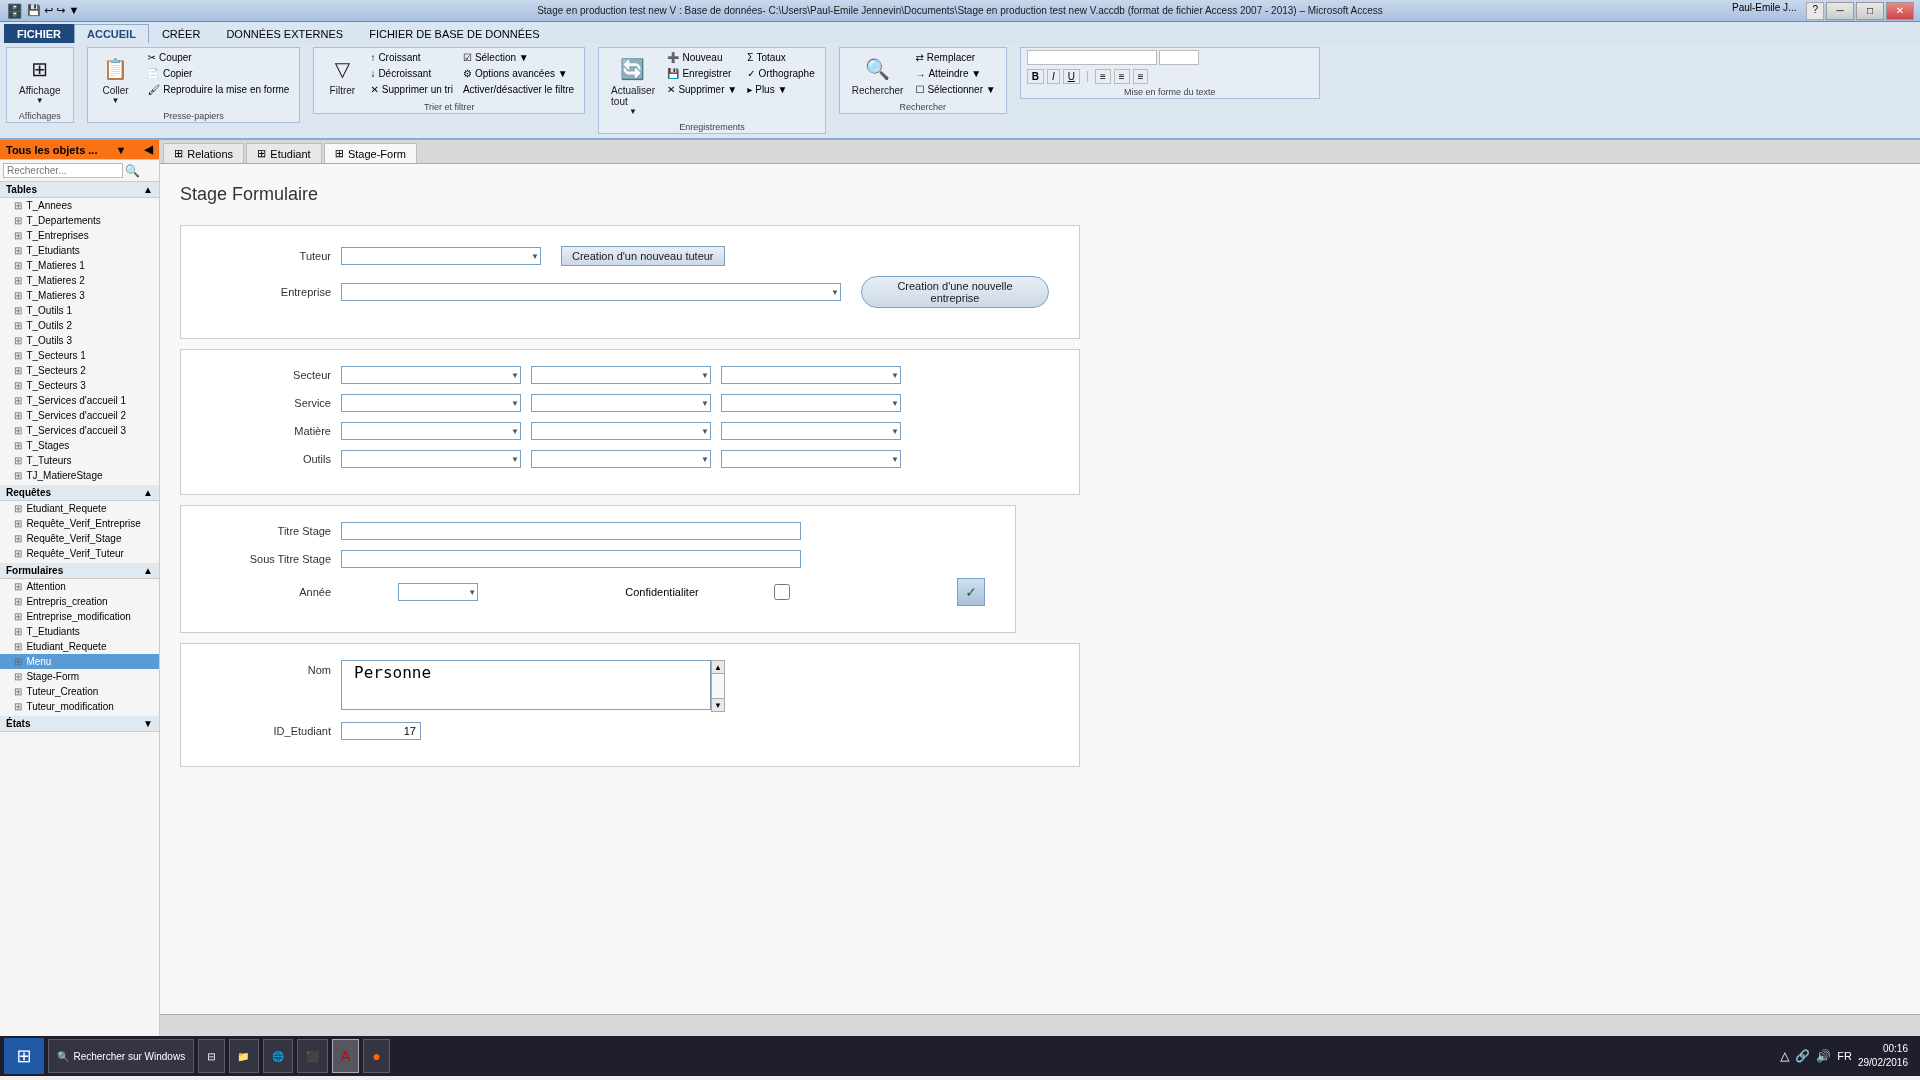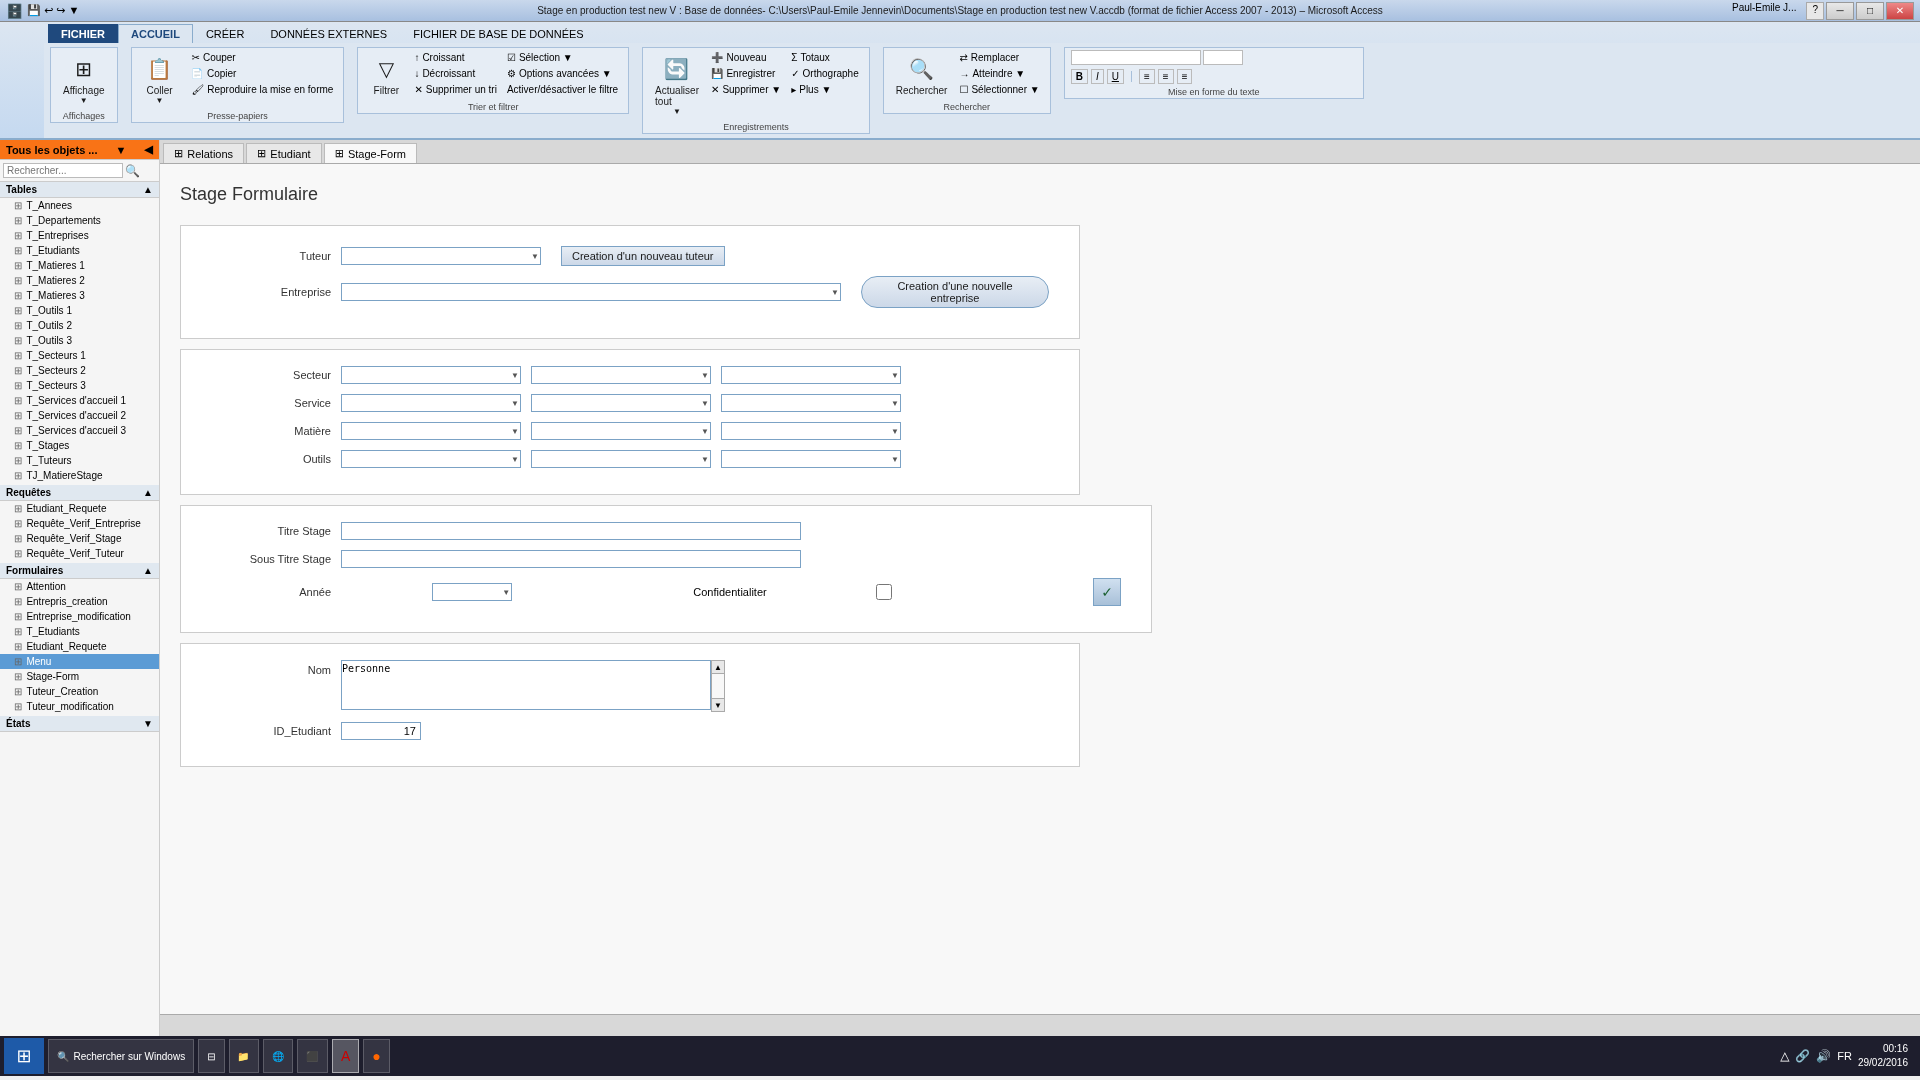--- a/index.html
+++ b/index.html
@@ -14,21 +14,21 @@
       justify-content: space-between;
       padding: 0 6px;
       border-bottom: 1px solid #888;
     }
     .title-bar-left { display: flex; align-items: center; gap: 4px; }
     .title-bar-title { font-size: 11px; color: #1a1a1a; flex: 1; text-align: center; position: absolute; left: 0; right: 0; pointer-events: none; }
     .title-bar-controls { display: flex; gap: 2px; }
     .title-btn { width: 28px; height: 18px; background: linear-gradient(to bottom, #e8e8e8, #ccc); border: 1px solid #999; font-size: 10px; display: flex; align-items: center; justify-content: center; cursor: pointer; }
 
     
-    .ribbon { background: linear-gradient(to bottom, #dce6f1, #c5d9f0); border-bottom: 2px solid #8aaccc; padding-left: 44px; }
+    .ribbon { background: linear-gradient(to bottom, #dce6f1, #c5d9f0); border-bottom: 2px solid #8aaccc; }
     .ribbon-tabs { display: flex; background: transparent; padding-top: 2px; padding-left: 4px; }
     .ribbon-tab { padding: 3px 12px; font-size: 11px; cursor: pointer; border: 1px solid transparent; border-bottom: none; }
     .ribbon-tab.active { background: #dce6f1; border-color: #8aaccc; border-bottom-color: #dce6f1; font-weight: bold; color: #1f497d; }
     .ribbon-content { background: #dce6f1; padding: 4px 6px; display: flex; gap: 2px; align-items: flex-start; min-height: 80px; }
     .ribbon-group { border: 1px solid #a8c0db; background: rgba(255,255,255,0.3); padding: 2px 6px 14px; position: relative; display: flex; flex-direction: column; align-items: flex-start; min-width: 60px; }
     .ribbon-group-label { position: absolute; bottom: 1px; left: 0; right: 0; text-align: center; font-size: 9px; color: #444; }
     .ribbon-group-content { display: flex; gap: 2px; align-items: flex-start; }
     .ribbon-btn-large { display: flex; flex-direction: column; align-items: center; padding: 3px 6px; cursor: pointer; min-width: 44px; font-size: 10px; color: #1a1a1a; }
     .ribbon-icon-large { width: 32px; height: 32px; display: flex; align-items: center; justify-content: center; font-size: 20px; }
     .ribbon-btn-small { display: flex; align-items: center; gap: 3px; padding: 2px 4px; cursor: pointer; font-size: 10px; white-space: nowrap; }
@@ -569,21 +569,21 @@
             <select class="grid-select"></select>
             <span class="grid-select-arrow">▼</span>
           </div>
           <div class="grid-select-wrapper">
             <select class="grid-select"></select>
             <span class="grid-select-arrow">▼</span>
           </div>
         </div>
       </div>
 
-      <div style="background: white; border: 1px solid #ccc; padding: 16px 30px; margin-bottom: 10px; width: 972px;">
+      <div style="background: white; border: 1px solid #ccc; padding: 16px 30px; margin-bottom: 10px; width: 836px;">
 
         <div class="form-row">
           <span class="form-label">Titre Stage</span>
           <input type="text" class="form-input" style="width: 460px;">
         </div>
 
         <div class="form-row">
           <span class="form-label">Sous Titre Stage</span>
           <input type="text" class="form-input" style="width: 460px;">
         </div>
@@ -598,21 +598,21 @@
           <input type="checkbox" style="margin-left: 8px; width: 16px; height: 16px;">
           <div class="btn-check" style="margin-left: 100px;">✓</div>
         </div>
       </div>
 
       <div style="background: white; border: 1px solid #ccc; padding: 16px 30px; margin-bottom: 10px; width: 900px;">
 
         <div class="form-row" style="align-items: flex-start;">
           <span class="form-label" style="margin-top: 4px;">Nom</span>
           <div class="textarea-wrapper" style="position: relative;">
-            <textarea class="form-textarea" style="width: 370px; height: 50px; border: 1px solid rgb(123, 162, 197); font-size: 10px; padding: 2px 0; resize: none;">Personne</textarea>
+            <textarea class="form-textarea" style="width: 370px; height: 50px; border: 1px solid rgb(123, 162, 197); font-size: 16px; padding: 2px 12px; resize: none;">Personne</textarea>
             <div style="position:absolute; right:-14px; top:0; display:flex; flex-direction:column; height:100%;">
               <div style="width:14px; height:14px; border:1px solid #aaa; background:#e8e8e8; display:flex; align-items:center; justify-content:center; font-size:8px; cursor:pointer;">▲</div>
               <div style="flex:1; background:#f8f8f8; border:1px solid #aaa; border-top:none; border-bottom:none; width:14px;"></div>
               <div style="width:14px; height:14px; border:1px solid #aaa; background:#e8e8e8; display:flex; align-items:center; justify-content:center; font-size:8px; cursor:pointer;">▼</div>
             </div>
           </div>
         </div>
 
         <div class="form-row" style="margin-top: 10px;">
           <span class="form-label">ID_Etudiant</span>

